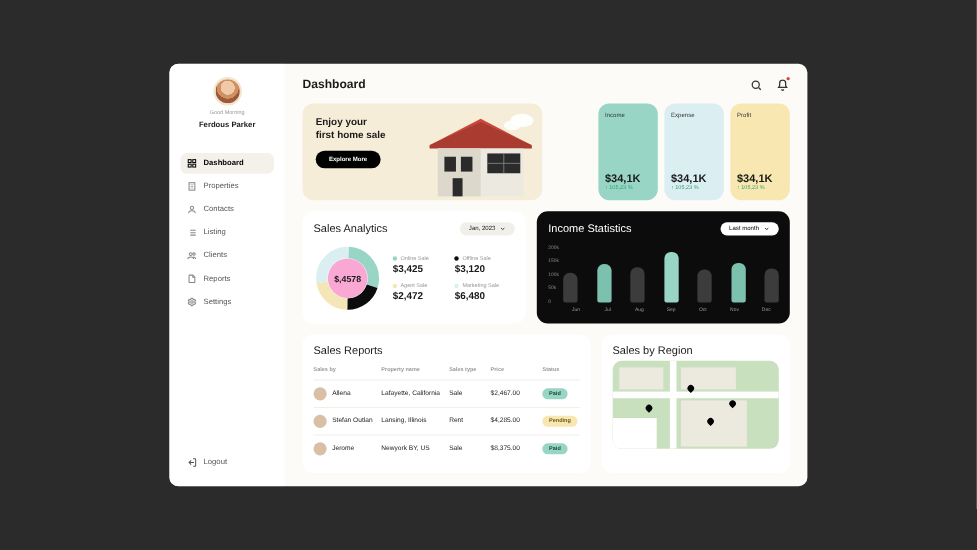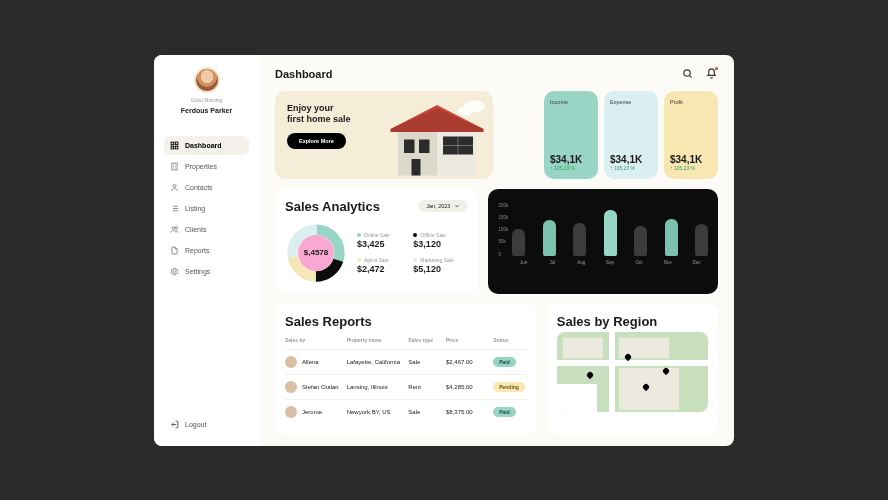--- a/index.html
+++ b/index.html
@@ -116,21 +116,21 @@
   .stat-value { font-size: 10px; font-weight: 800; }
   .stat-delta { font-size: 5px; color: var(--green); }
   
   .row2 { display: flex; gap: 10px; }
   .panel {
     background: var(--card); border-radius: 10px; padding: 10px;
   }
   .panel.analytics { flex: 1.05; }
   .panel.income { flex: 1.2; background: var(--black); color: #fff; }
   .panel-head { display: flex; justify-content: space-between; align-items: center; margin-bottom: 8px; }
-  .panel-title { font-size: 13px; font-weight: 700; }
+  .panel-title { font-size: 10px; font-weight: 400; }
   .period-pill {
     background: #f1efe9; border-radius: 10px; padding: 3px 8px;
     font-size: 5.5px; display: flex; align-items: center; gap: 4px; cursor: pointer;
   }
   .period-pill.light { background: #fff; color: #000; }
   .analytics-body { display: flex; align-items: center; gap: 10px; }
   .donut-wrap { position: relative; width: 62px; height: 62px; }
   .donut-center {
     position: absolute; inset: 13px; border-radius: 50%; background: #f9a8d4;
     display: flex; align-items: center; justify-content: center;
@@ -368,27 +368,36 @@
               <div>
                 <div class="metric-l"><span class="dot" style="background:#0c0c0c"></span>Offline Sale</div>
                 <div class="metric-v">$3,120</div>
               </div>
               <div>
                 <div class="metric-l"><span class="dot" style="background:#f5e6b8"></span>Agent Sale</div>
                 <div class="metric-v">$2,472</div>
               </div>
               <div>
                 <div class="metric-l"><span class="dot" style="background:#dbeef2"></span>Marketing Sale</div>
-                <div class="metric-v">$5,120</div>
+                <div class="metric-v">$6,480</div>
               </div>
             </div>
         </div>
       </div>
 
       <div class="panel income">
+        <div class="panel-head">
+          <div class="panel-title">Income Statistics</div>
+          <div class="period-pill light">
+            <span>Last month</span>
+            <svg width="6" height="6" viewBox="0 0 24 24" fill="none" stroke="currentColor" stroke-width="3">
+                <path d="M6 9l6 6 6-6"></path>
+              </svg>
+          </div>
+        </div>
         <div class="income-body">
           <div class="yaxis" id="yaxis">
               <span>200k</span>
               <span>150k</span>
               <span>100k</span>
               <span>50k</span>
               <span>0</span>
             </div>
           <div class="bars-area">
             <div class="bars" id="bars">

